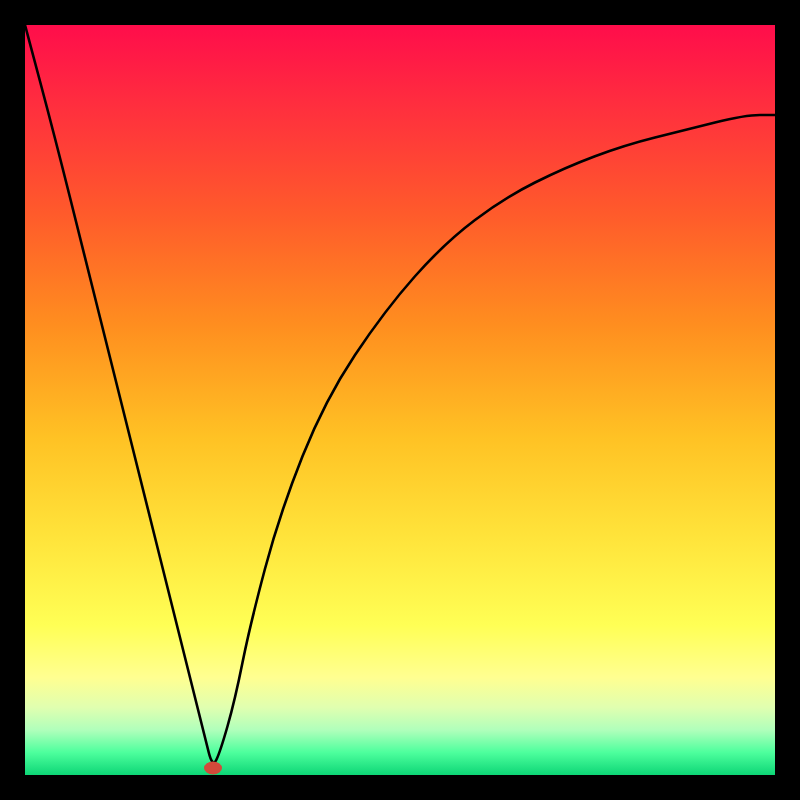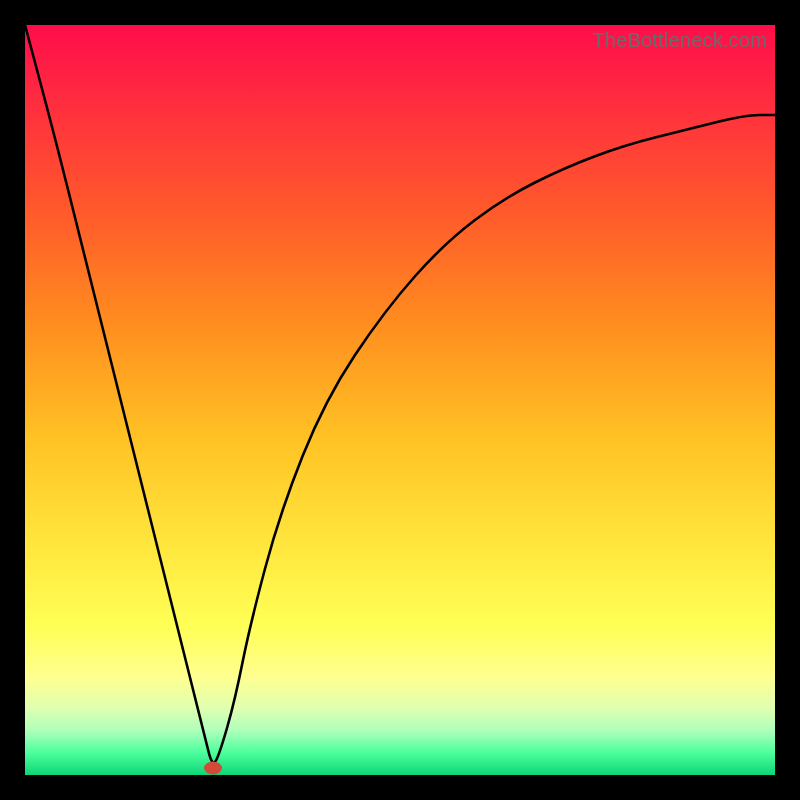--- a/index.html
+++ b/index.html
@@ -68,20 +68,19 @@
     z-index: 4;
     transform: translate(-50%, -50%);
   }
 </style>
 </head>
 <body>
 
 <div class="frame">
   <div class="plot-bg"></div>
 
-  <div class="watermark">TheBottleneck.com</div>
 
   <svg class="curve" viewBox="0 0 750 750" preserveAspectRatio="none">
     <path id="curve-path" d="M 0 0 Q 0 0 15 56.25 Q 30 112.5 45 172.5 Q 60 232.5 75 292.5 Q 90 352.5 105 412.5 Q 120 472.5 135 532.5 Q 150 592.5 157.5 622.5 Q 165 652.5 172.5 682.5 Q 180 712.5 183.75 727.5 Q 187.5 742.5 191.25 735 Q 195 727.5 202.5 701.25 Q 210.00000000000003 675 217.5 637.5 Q 225 600 240 543.75 Q 255.00000000000003 487.5 277.5 431.25 Q 300 375 330 330 Q 360 285 390 251.25 Q 420.00000000000006 217.5 450 195 Q 480 172.5 510 157.5 Q 540 142.5 570 131.25 Q 600 120 630 112.5 Q 660 105 690 97.5 Q 720 90 735 90 T 750 90" fill="none" stroke="#000" stroke-width="2.6"></path>
   </svg>
 
   <div class="marker" id="min-marker" style="left: 187.5px; top: 742.5px;"></div>
 </div>
 
 </body></html>

